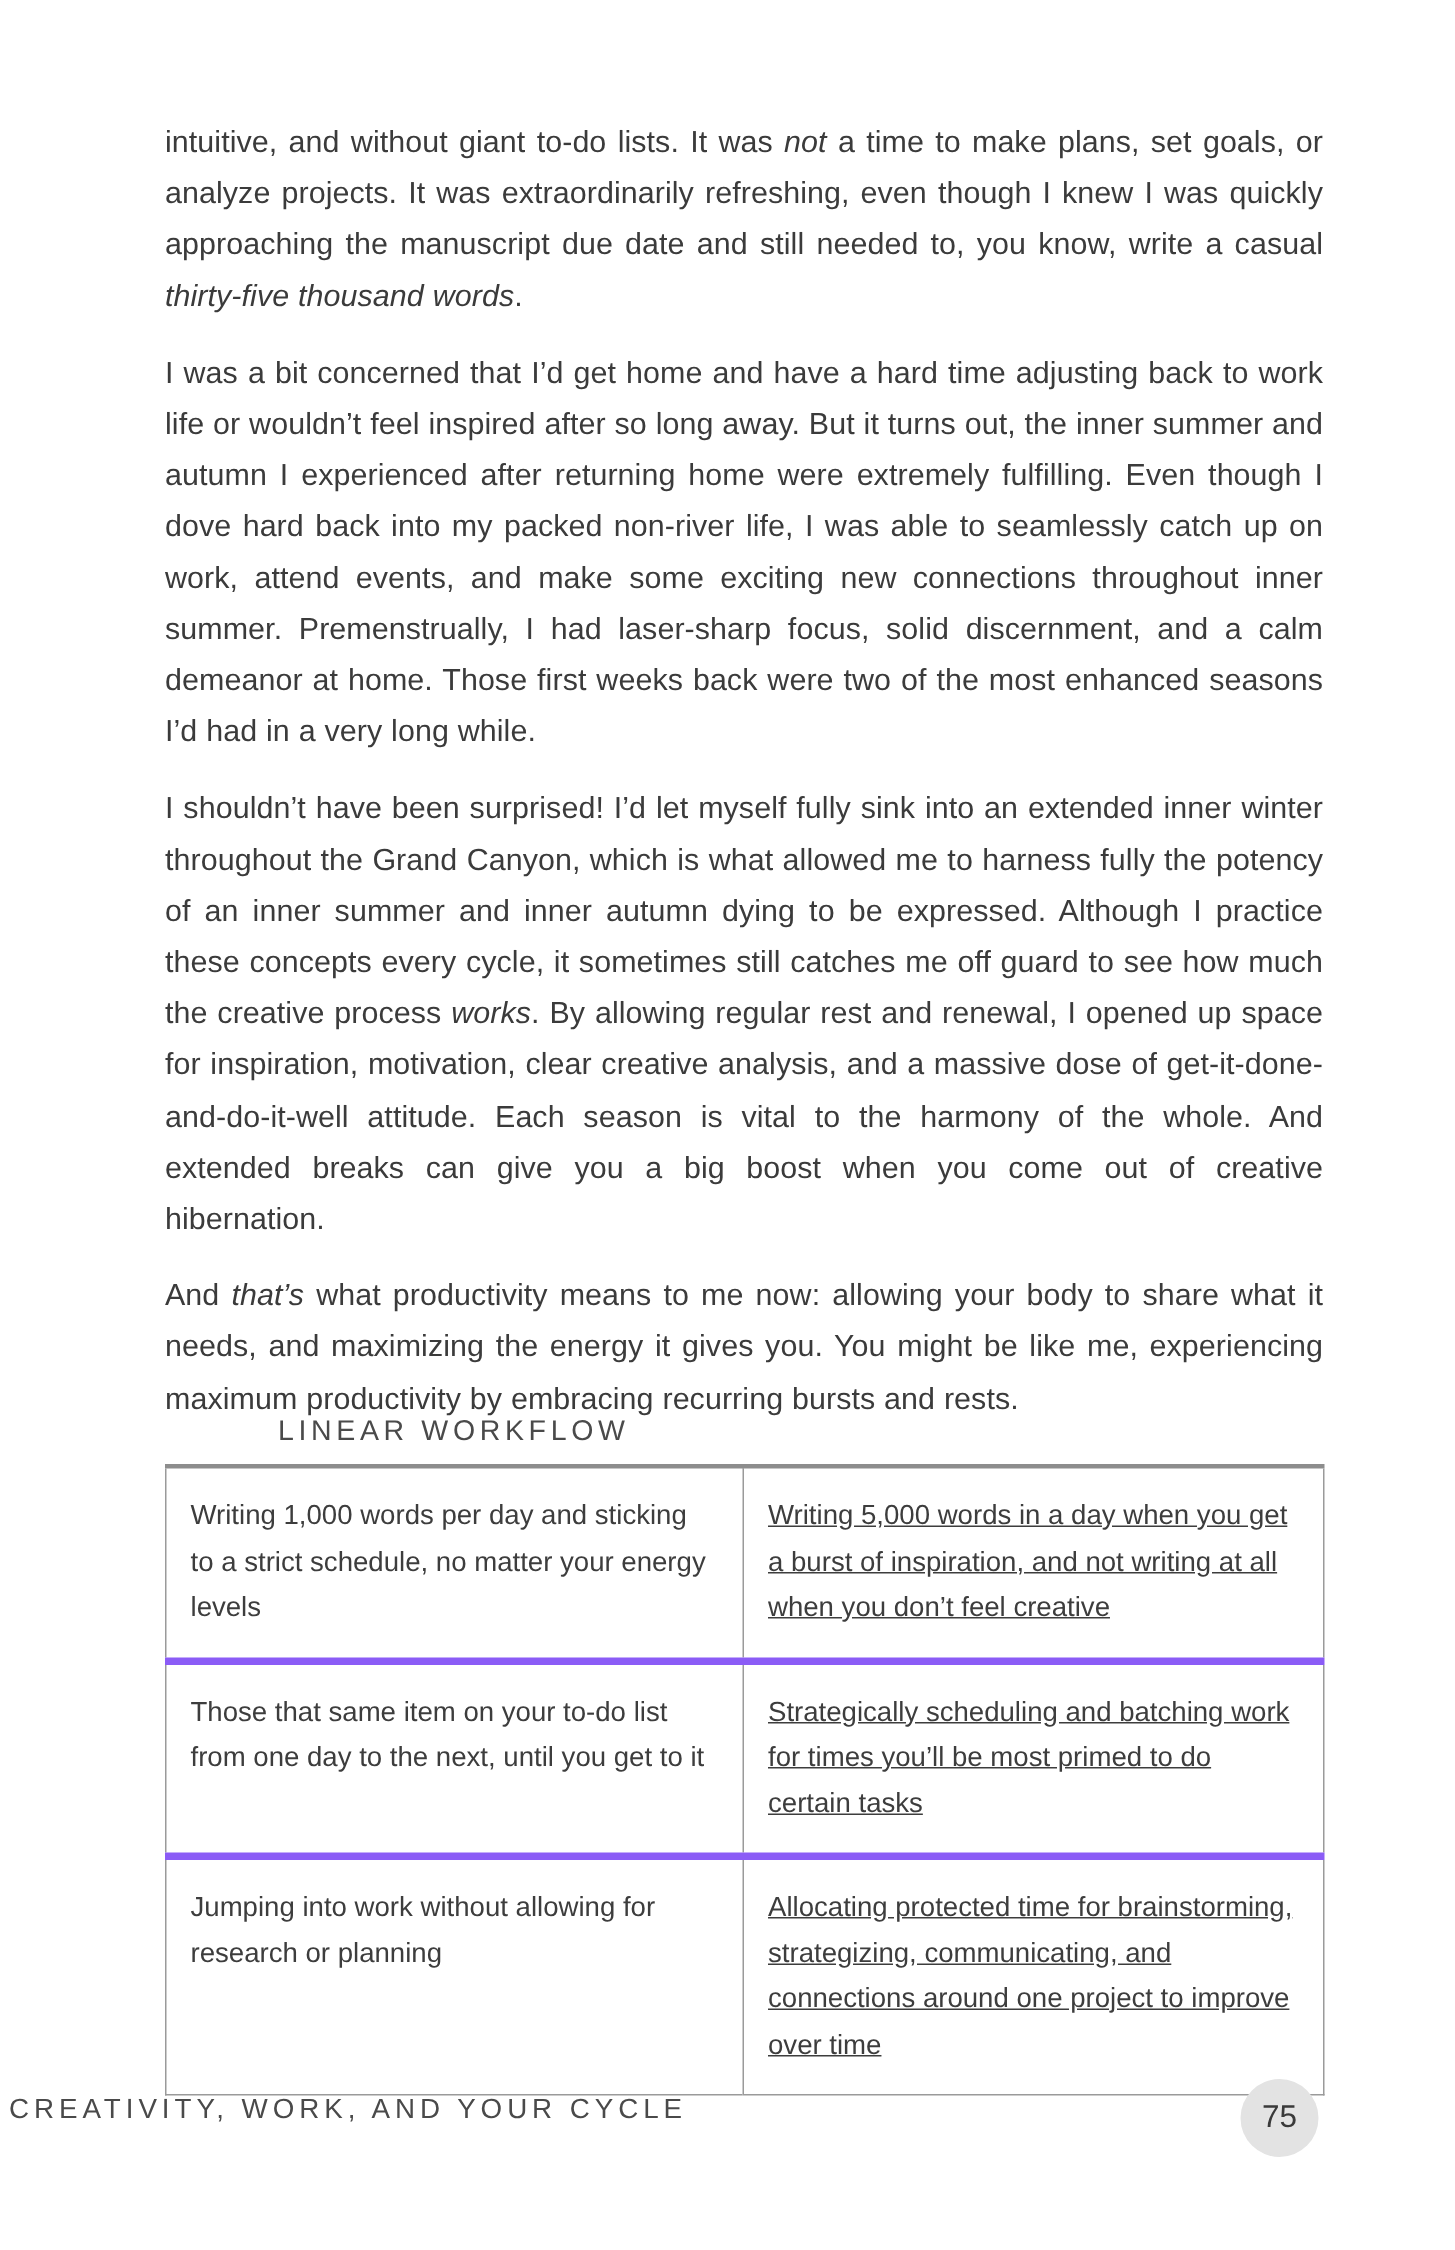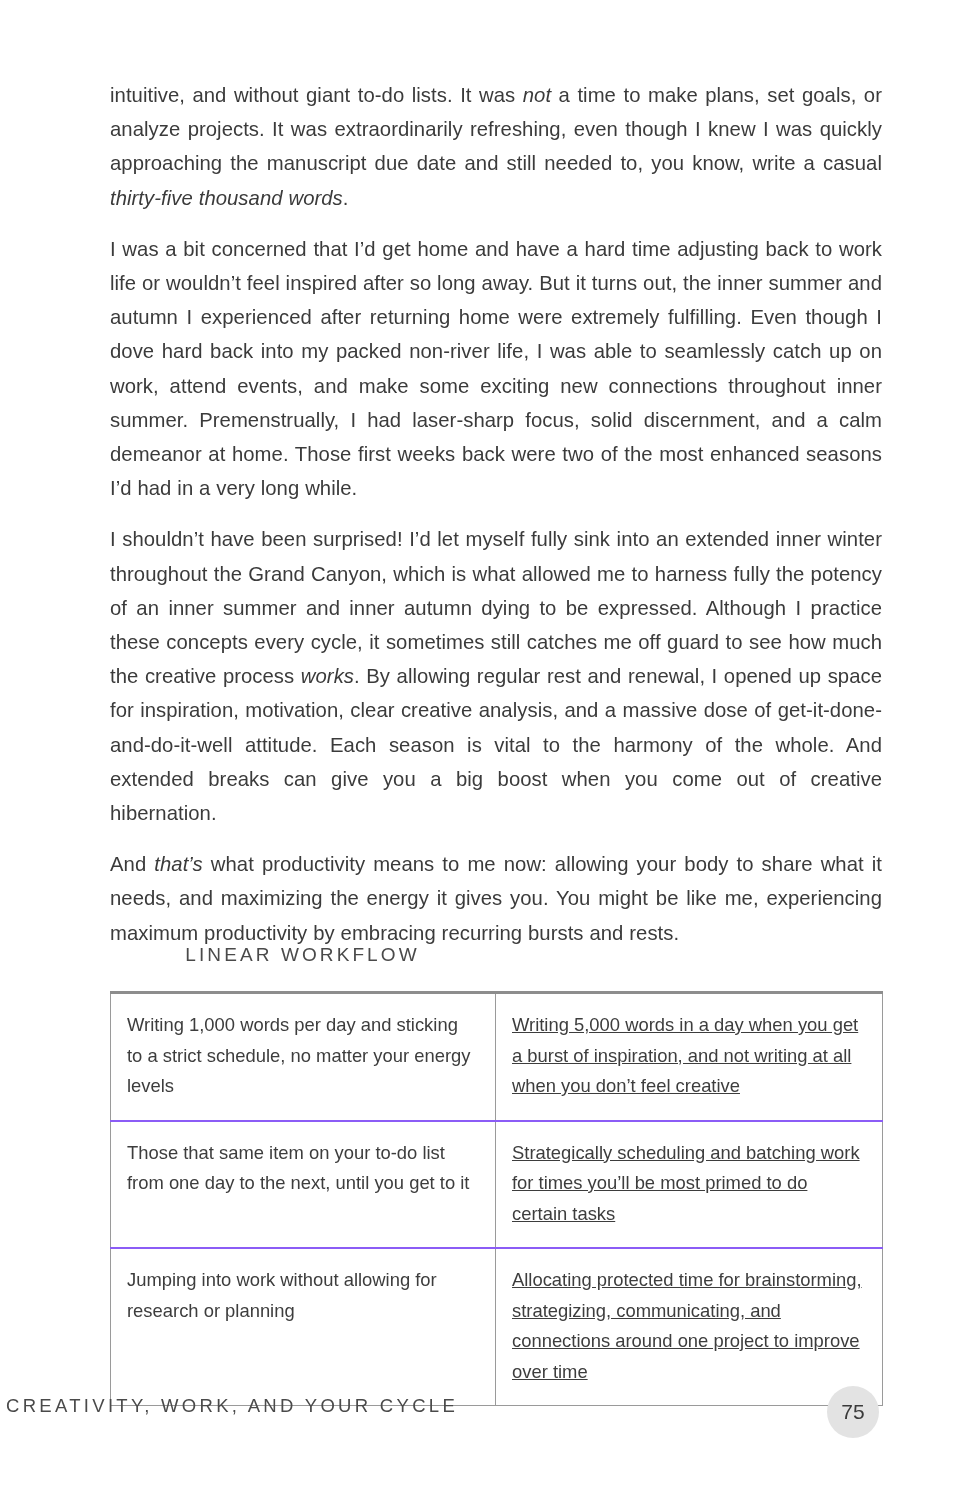--- a/index.html
+++ b/index.html
@@ -51,21 +51,21 @@
   .table-block {
     position: absolute;
     left: 110px;
     top: 944px;
     width: 772px;
   }
 
   .table-headers {
     display: flex;
     width: 100%;
-    margin-bottom: 25px;
+    margin-bottom: 10px;
   }
   .table-headers .th {
     font-size: 19px;
     letter-spacing: 3.1px;
     color: #4a4a4a;
     text-align: center;
     font-weight: 400;
   }
   .th.col-a { width: 385px; }
   .th.col-b { width: 387px; }
@@ -78,21 +78,21 @@
     border-left: 1px solid #9a9a9a;
     border-right: 1px solid #9a9a9a;
     border-bottom: 1px solid #9a9a9a;
   }
   table.compare td {
     vertical-align: top;
     padding: 16px 18px 18px 16px;
     font-size: 18.4px;
     line-height: 30.5px;
     color: #3d3d3d;
-    border-bottom: 2px solid #8b5cf6;
+    border-bottom: 5px solid #8b5cf6;
     border-right: 1px solid #9a9a9a;
   }
   table.compare td:last-child { border-right: none; text-decoration: underline; }
   table.compare tr:last-child td { border-bottom: none; }
   table.compare td.cell-a { width: 385px; }
   table.compare td.cell-b { width: 387px; }
   table.compare tr.row-3 td { height: 128px; }
 
   
   .footer {

